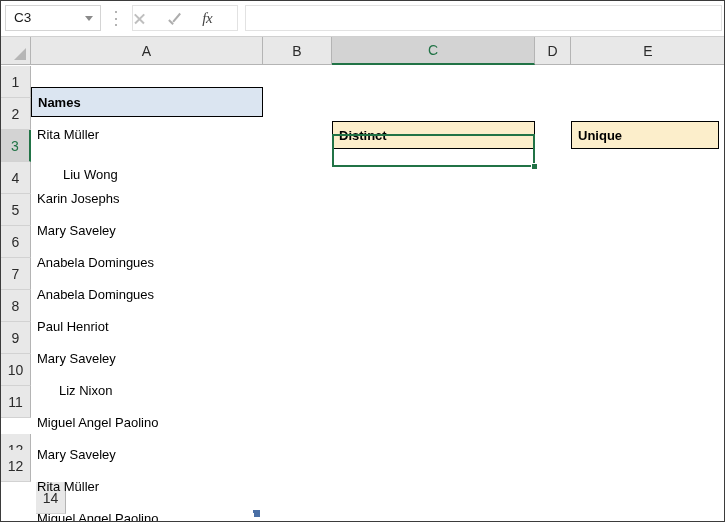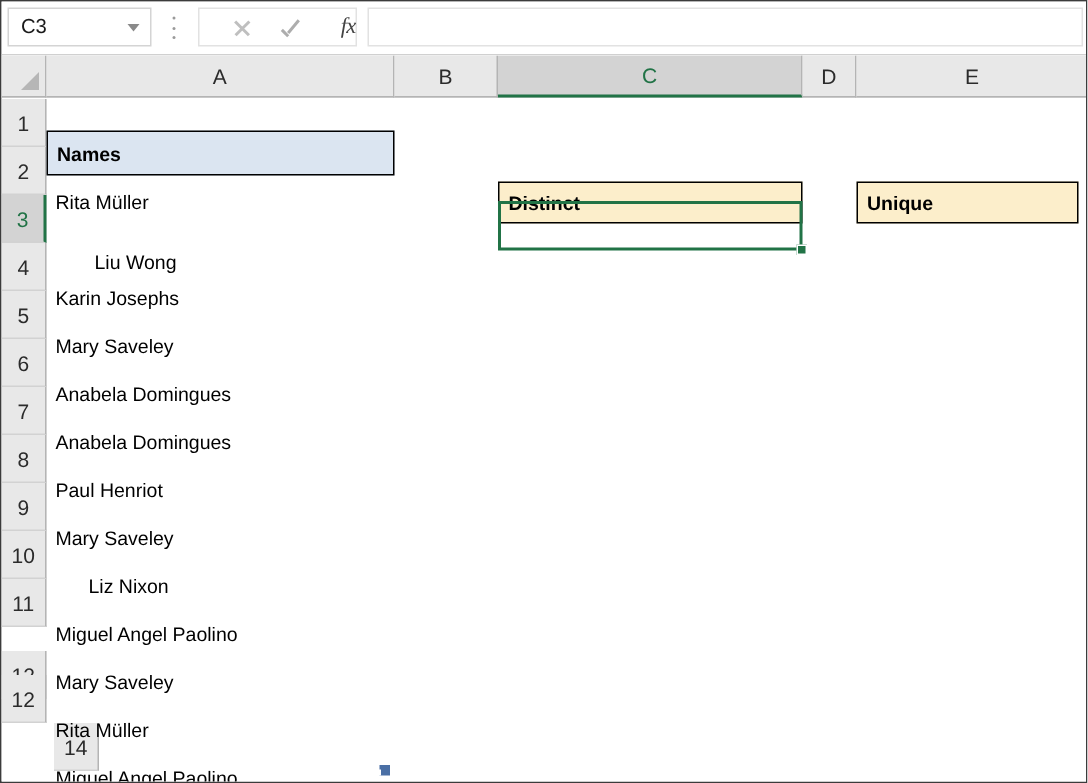--- a/index.html
+++ b/index.html
@@ -78,21 +78,21 @@
     background: #ffffff;
     box-sizing: border-box;
     display: flex;
     align-items: center;
   }
   .fx-btn {
     flex: 1;
     height: 100%;
     display: flex;
     align-items: center;
-    justify-content: flex-end;
+    justify-content: flex-start;
   }
   .icon-x { position: relative; width: 13px; height: 13px; }
   .icon-x:before, .icon-x:after {
     content: "";
     position: absolute;
     left: 0; top: 6px;
     width: 13px; height: 1.6px;
     background: #bfbfbf;
   }
   .icon-x:before { transform: rotate(45deg); }

